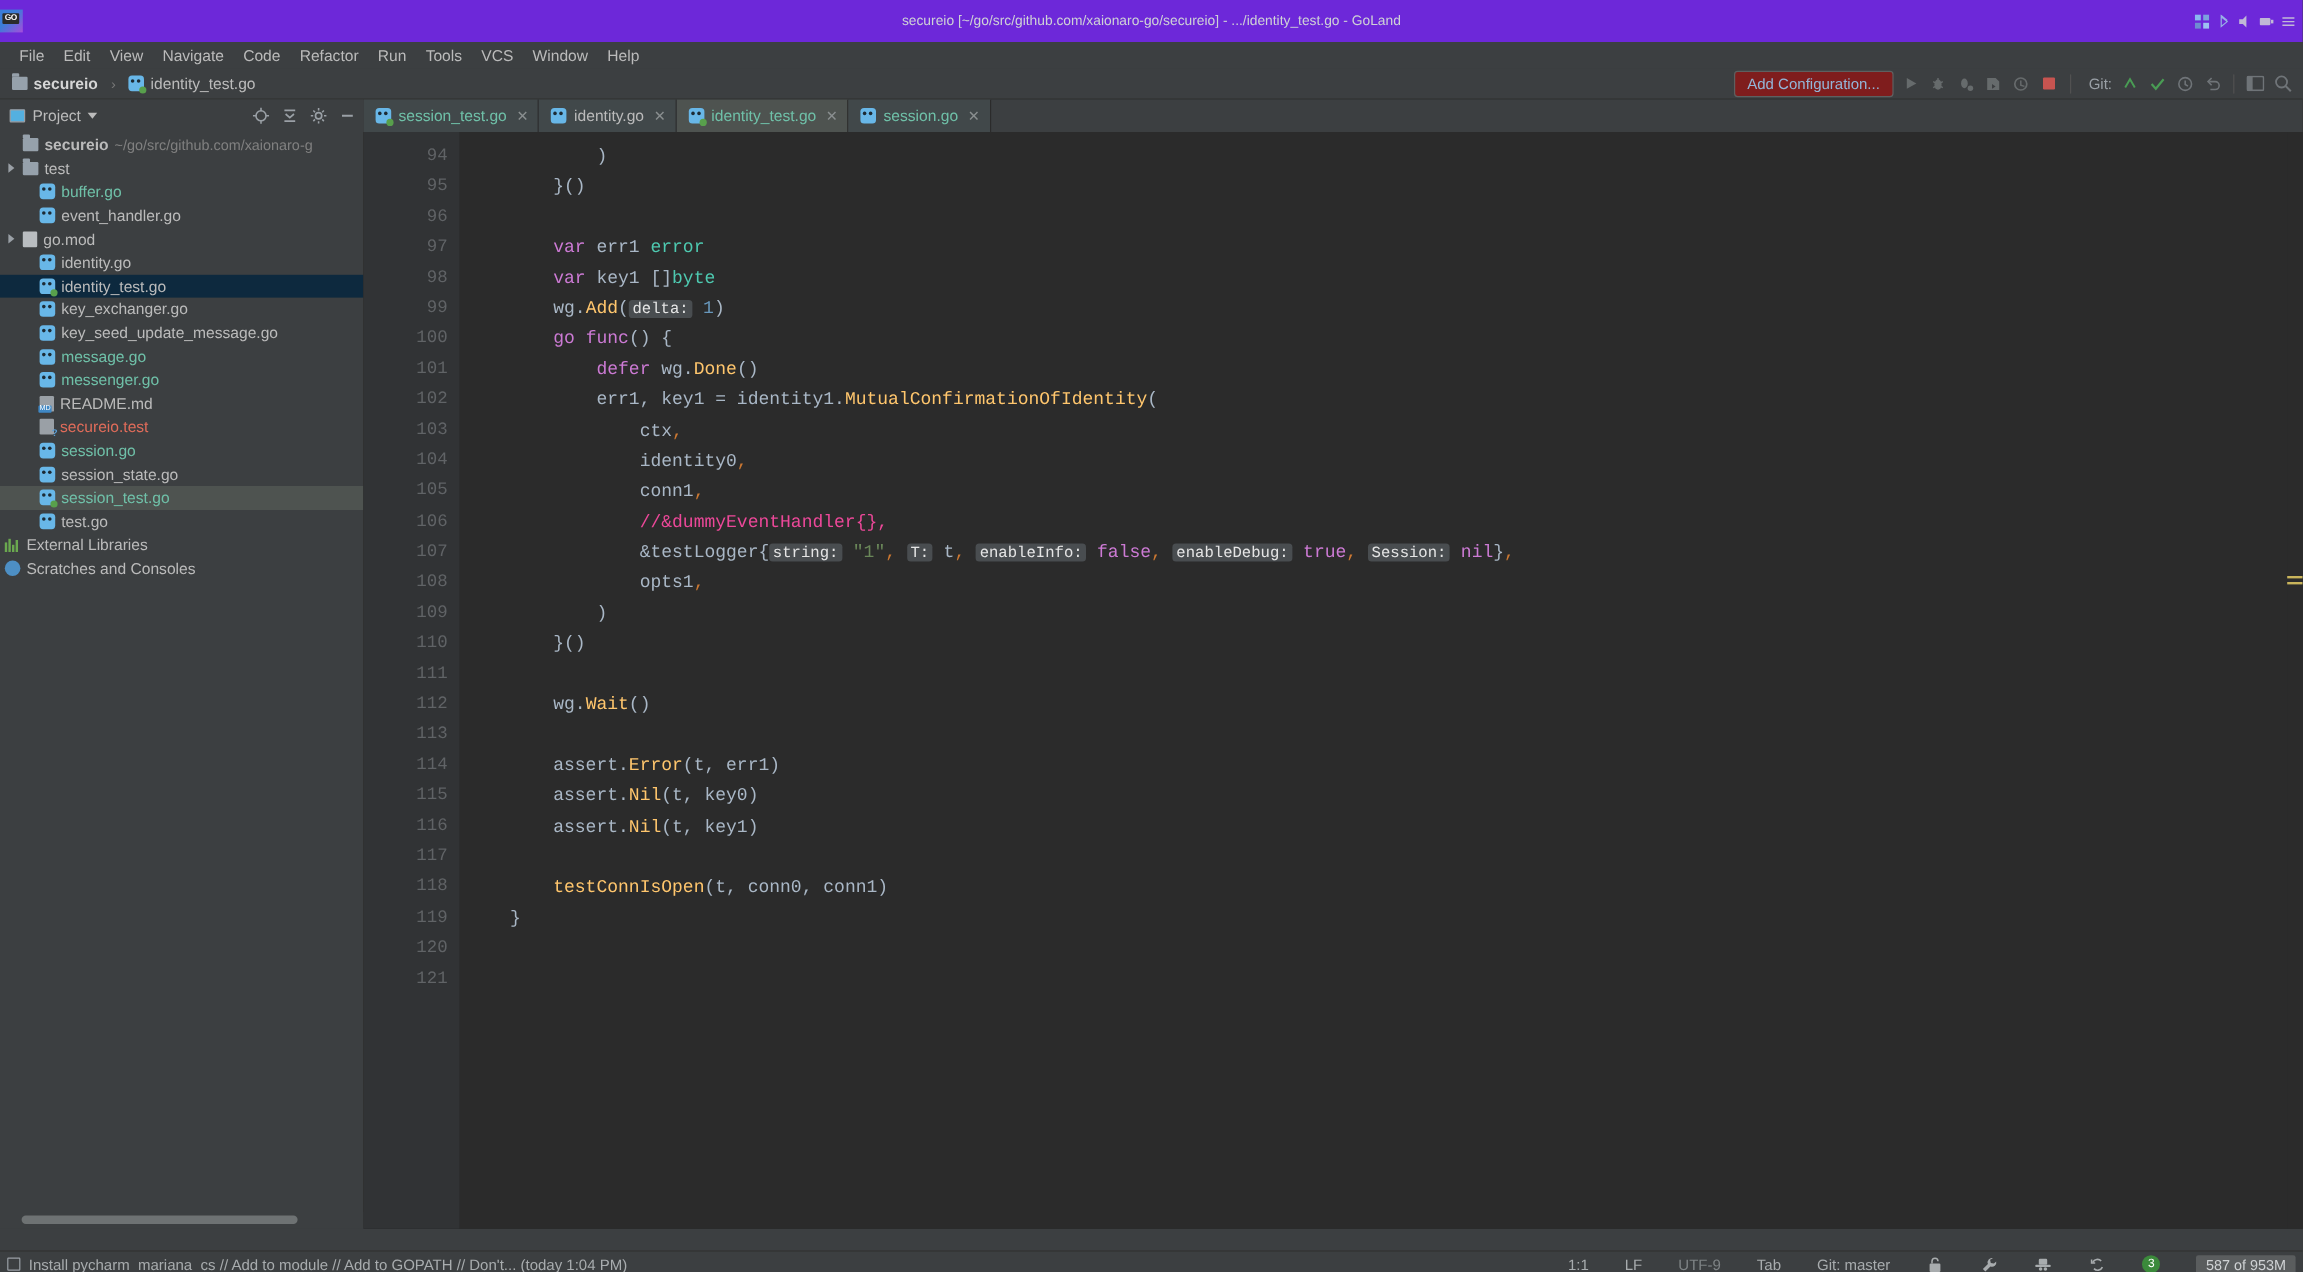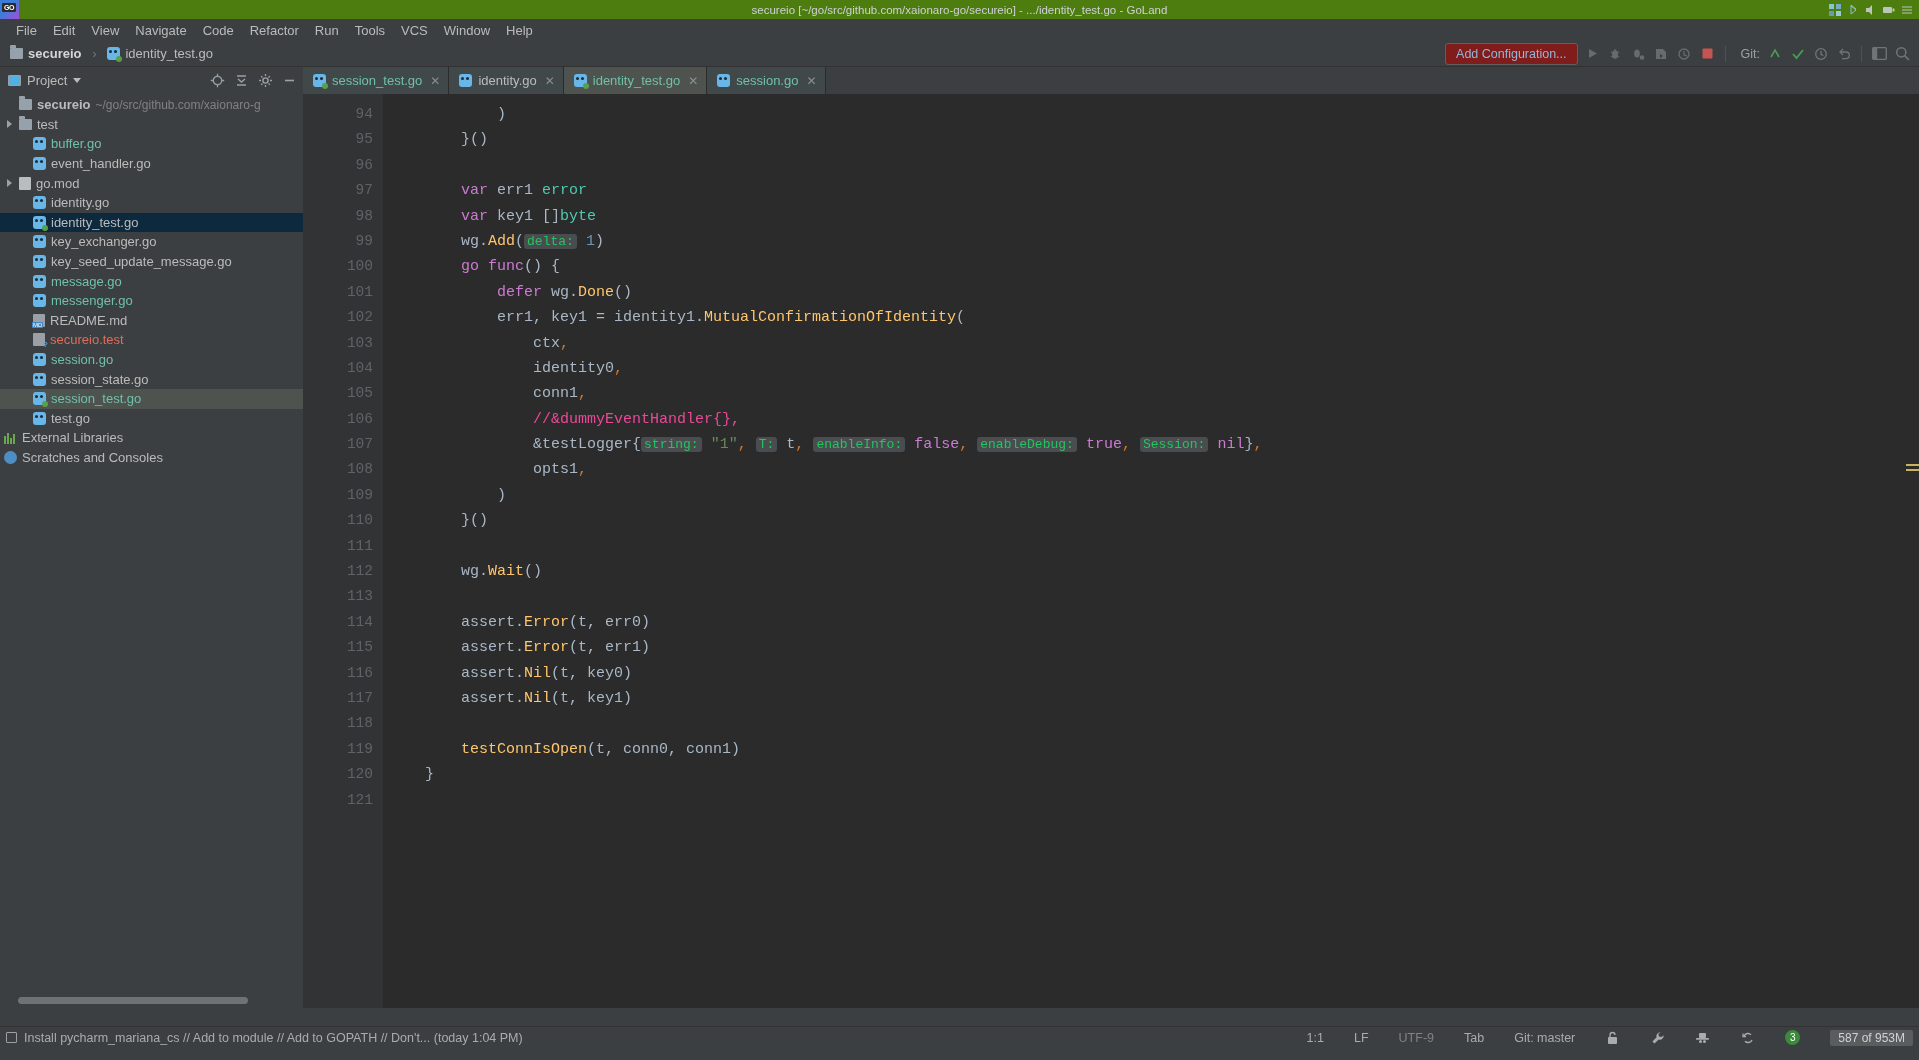--- a/index.html
+++ b/index.html
@@ -1,21 +1,21 @@
 <!DOCTYPE html>
 <html><head>
 <meta charset="utf-8">
 <style>
   * { box-sizing: border-box; margin:0; padding:0; }
   html,body { width:1919px; height:1060px; overflow:hidden; background:#3c3f41; }
   body { font-family:"Liberation Sans", sans-serif; font-size:13px; color:#bbbbbb; }
 
   
   #titlebar {
-    height:19px; background:#4d7c0f; display:flex; align-items:center;
+    height:35px; background:#6d28d9; display:flex; align-items:center;
     position:relative; font-size:11.5px; color:#cfd2d6;
   }
   #title-logo {
     width:19px; height:19px; margin-left:0px; flex:none;
     background:linear-gradient(135deg,#3b7dd8 0%,#3b7dd8 40%,#a64ddb 100%);
     position:relative;
   }
   #title-logo::after{
     content:"GO"; position:absolute; left:2px; top:3px;
     font-size:7px; font-weight:bold; color:#fff; letter-spacing:-0.5px;
@@ -116,21 +116,21 @@
   #code .cl{height:25.4px;line-height:25.4px;white-space:pre;padding-left:6px;}
   .k{color:#cc7ad4;}           
   .ty{color:#4ec9b0;}          
   .fn{color:#ffc66d;}          
   .st{color:#6a8759;}          
   .cm{color:#ec4899;}          
   .num{color:#6897bb;}
   .pn{color:#a9b7c6;}
   .op{color:#cc7832;}
   .hint{
-    background:#494d50;color:#22c55e;border-radius:3px;padding:0 3px;font-size:13px;
+    background:#494d50;color:#e5e5e5;border-radius:3px;padding:0 3px;font-size:13px;
   }
 
   
   #right-rail{
     width:14px;flex:none;background:#2b2b2b;position:relative;border-left:1px solid #2b2b2b;
   }
   #rail-lines{position:absolute;right:0;top:370px;width:13px;}
   #rail-lines i{display:block;height:2px;background:#c9b45b;margin-bottom:3px;}
 
   
@@ -487,21 +487,20 @@
           <div class="cl"><span class="pn">                identity0</span><span class="op">,</span></div>
           <div class="cl"><span class="pn">                conn1</span><span class="op">,</span></div>
           <div class="cl"><span class="cm">                //&amp;dummyEventHandler{},</span></div>
           <div class="cl"><span class="pn">                &amp;testLogger{</span><span class="hint">string:</span><span class="pn"> </span><span class="st">"1"</span><span class="op">,</span><span class="pn"> </span><span class="hint">T:</span><span class="pn"> t</span><span class="op">,</span><span class="pn"> </span><span class="hint">enableInfo:</span><span class="pn"> </span><span class="k">false</span><span class="op">,</span><span class="pn"> </span><span class="hint">enableDebug:</span><span class="pn"> </span><span class="k">true</span><span class="op">,</span><span class="pn"> </span><span class="hint">Session:</span><span class="pn"> </span><span class="k">nil</span><span class="pn">}</span><span class="op">,</span></div>
           <div class="cl"><span class="pn">                opts1</span><span class="op">,</span></div>
           <div class="cl"><span class="pn">            )</span></div>
           <div class="cl"><span class="pn">        }()</span></div>
           <div class="cl">&nbsp;</div>
           <div class="cl"><span class="pn">        wg.</span><span class="fn">Wait</span><span class="pn">()</span></div>
           <div class="cl">&nbsp;</div>
-          <div class="cl"><span class="pn">        assert.</span><span class="fn">Error</span><span class="pn">(t, err0)</span></div>
           <div class="cl"><span class="pn">        assert.</span><span class="fn">Error</span><span class="pn">(t, err1)</span></div>
           <div class="cl"><span class="pn">        assert.</span><span class="fn">Nil</span><span class="pn">(t, key0)</span></div>
           <div class="cl"><span class="pn">        assert.</span><span class="fn">Nil</span><span class="pn">(t, key1)</span></div>
           <div class="cl">&nbsp;</div>
           <div class="cl"><span class="pn">        </span><span class="fn">testConnIsOpen</span><span class="pn">(t, conn0, conn1)</span></div>
           <div class="cl"><span class="pn">    }</span></div>
           <div class="cl">&nbsp;</div>
         </div>
       <div id="right-rail">
         <div id="rail-lines">

